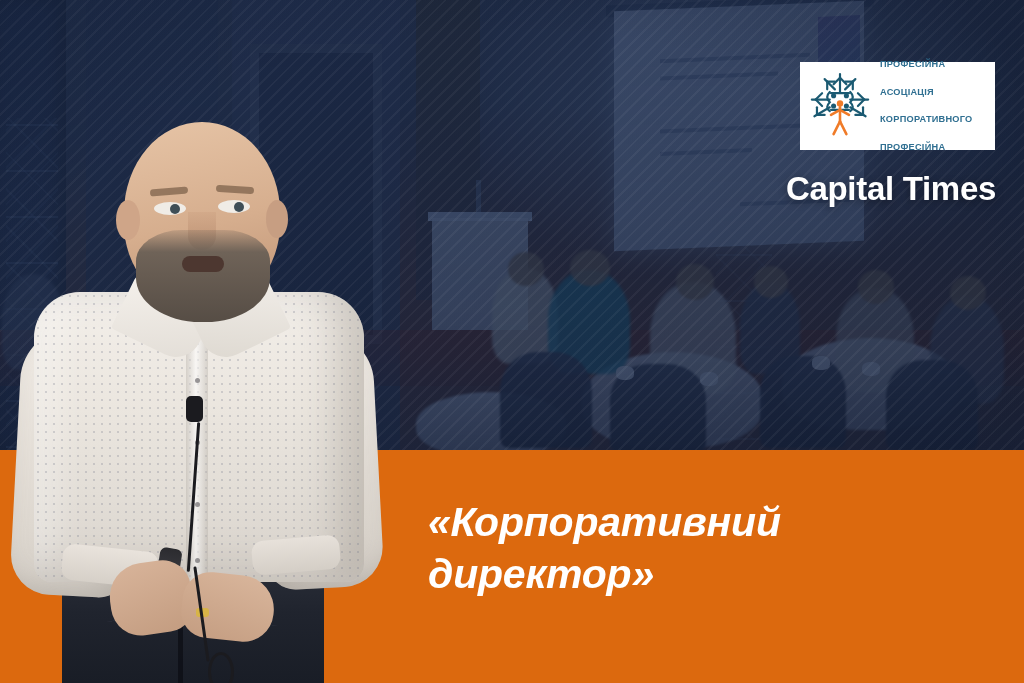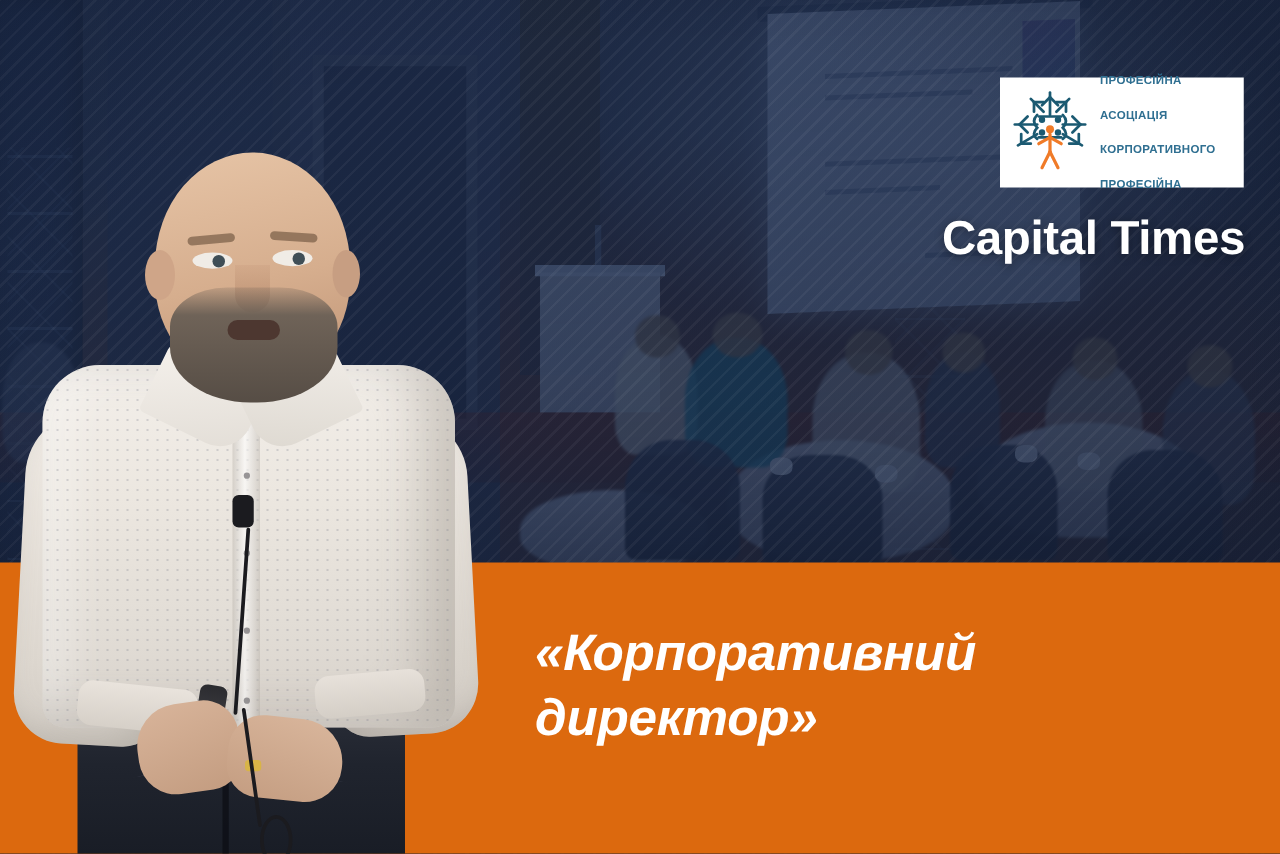--- a/index.html
+++ b/index.html
@@ -244,21 +244,21 @@
   }
   .logo-mark { width:64px; height:74px; flex:0 0 auto; }
   .logo-text { display:flex; flex-direction:column; justify-content:center; gap:16px; }
   .logo-text span {
     font-size:9.2px; letter-spacing:.25px; font-weight:700;
     color:#2f6f91; line-height:1.25; white-space:nowrap;
   }
   .brand {
     position:absolute; left:740px; top:170px; width:256px;
     text-align:right;
-    color:#ffffff; font-size:38px; font-weight:700; letter-spacing:-.3px;
+    color:#ffffff; font-size:33px; font-weight:700; letter-spacing:-.3px;
     text-shadow:0 2px 8px rgba(0,0,0,.35);
   }
 
   
   .headline {
     position:absolute; left:428px; top:496px; width:580px;
     color:#ffffff;
     font-size:41px; font-weight:700; line-height:1.27;
     letter-spacing:-.2px;
   }

